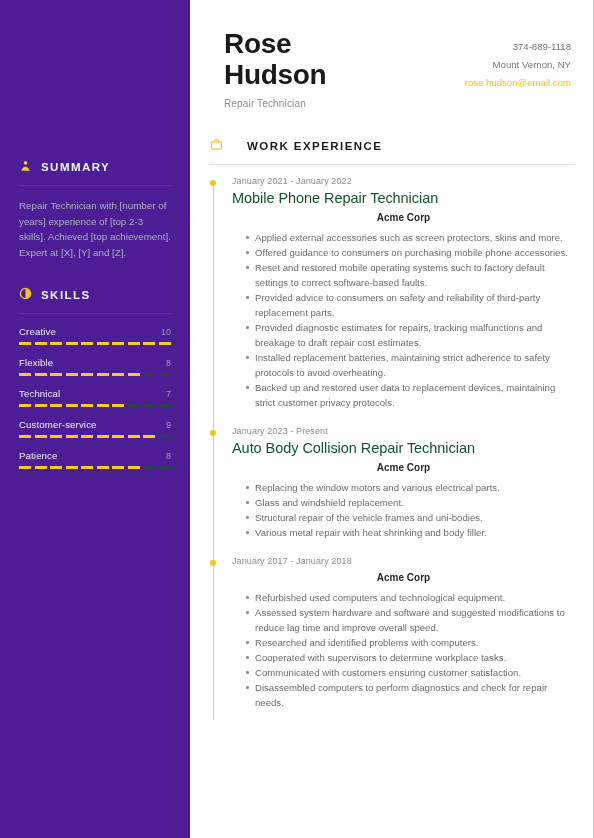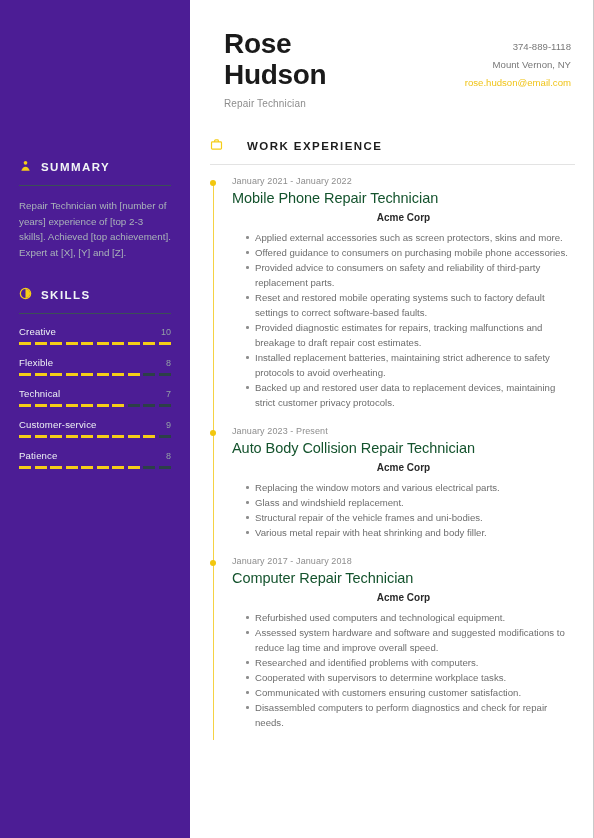--- a/index.html
+++ b/index.html
@@ -401,43 +401,42 @@
         <div class="tl-line"></div>
         <div id="experience-list">
             <div class="entry">
               <span class="dot"></span>
               <div class="entry-date">January 2021 - January 2022</div>
               <div class="entry-role">Mobile Phone Repair Technician</div>
               <div class="entry-company">Acme Corp</div>
               <ul class="bullets">
                 <li>Applied external accessories such as screen protectors, skins and more.</li>
                 <li>Offered guidance to consumers on purchasing mobile phone accessories.</li>
+                <li>Reset and restored mobile operating systems such to factory default settings to correct software-based faults.</li>
                 <li>Provided advice to consumers on safety and reliability of third-party replacement parts.</li>
-                <li>Reset and restored mobile operating systems such to factory default settings to correct software-based faults.</li>
                 <li>Provided diagnostic estimates for repairs, tracking malfunctions and breakage to draft repair cost estimates.</li>
                 <li>Installed replacement batteries, maintaining strict adherence to safety protocols to avoid overheating.</li>
                 <li>Backed up and restored user data to replacement devices, maintaining strict customer privacy protocols.</li>
               </ul>
             </div>
             <div class="entry">
               <span class="dot"></span>
               <div class="entry-date">January 2023 - Present</div>
               <div class="entry-role">Auto Body Collision Repair Technician</div>
               <div class="entry-company">Acme Corp</div>
               <ul class="bullets">
                 <li>Replacing the window motors and various electrical parts.</li>
                 <li>Glass and windshield replacement.</li>
                 <li>Structural repair of the vehicle frames and uni-bodies.</li>
                 <li>Various metal repair with heat shrinking and body filler.</li>
               </ul>
             </div>
             <div class="entry">
               <span class="dot"></span>
               <div class="entry-date">January 2017 - January 2018</div>
-              <div class="entry-role">Computer Repair Technician</div>
               <div class="entry-company">Acme Corp</div>
               <ul class="bullets">
                 <li>Refurbished used computers and technological equipment.</li>
                 <li>Assessed system hardware and software and suggested modifications to reduce lag time and improve overall speed.</li>
                 <li>Researched and identified problems with computers.</li>
                 <li>Cooperated with supervisors to determine workplace tasks.</li>
                 <li>Communicated with customers ensuring customer satisfaction.</li>
                 <li>Disassembled computers to perform diagnostics and check for repair needs.</li>
               </ul>
             </div>

